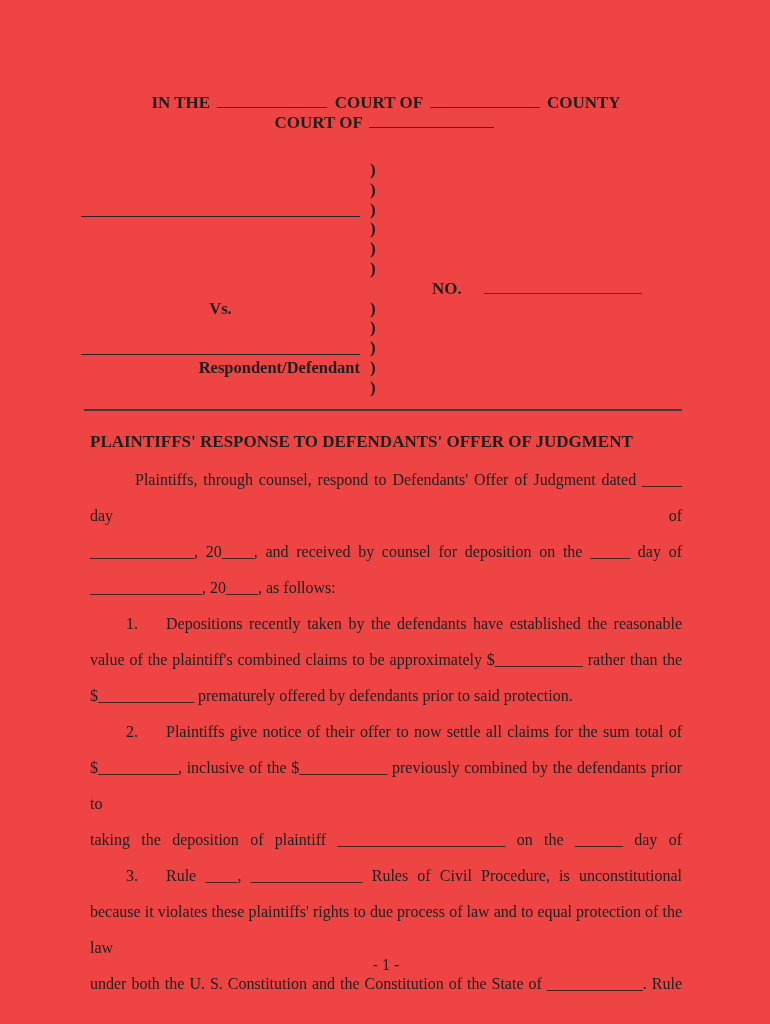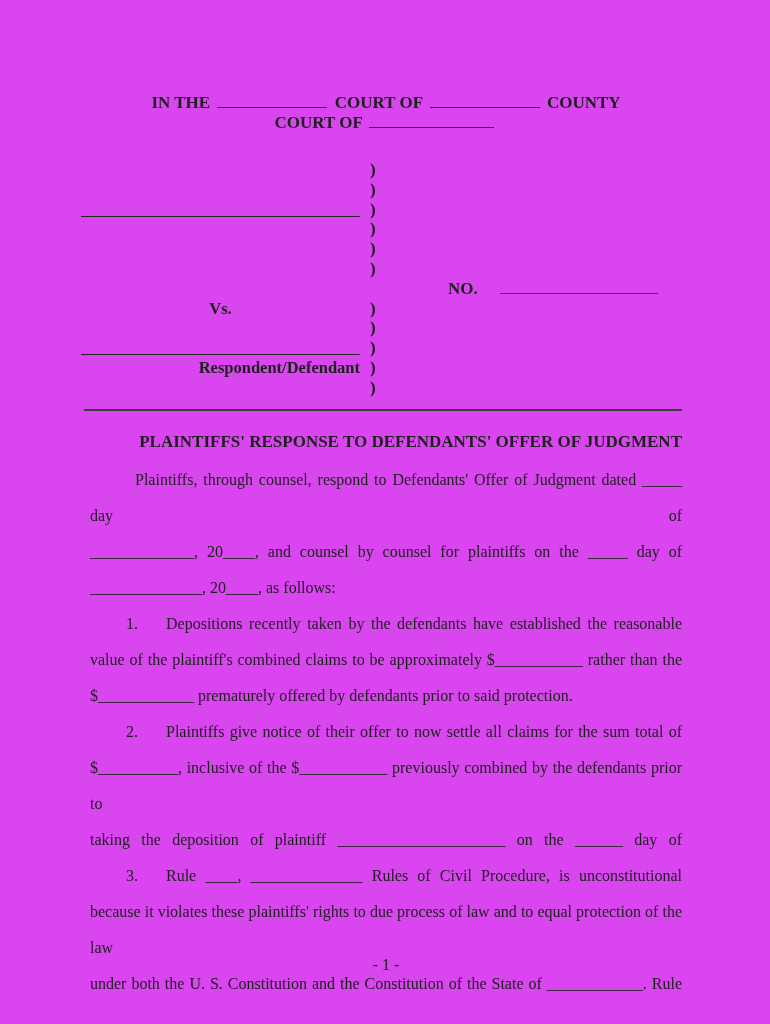--- a/index.html
+++ b/index.html
@@ -1,17 +1,17 @@
 <!DOCTYPE html>
 <html><head>
 <meta charset="utf-8">
 <style>
   html,body { margin:0; padding:0; background:#ffffff; }
   .page {
-    position:relative; width:770px; height:1024px; background:#d946ef;
+    position:relative; width:770px; height:1024px; background:#ef4444;
     font-family:"Liberation Serif","DejaVu Serif",serif; color:#1e1e1e;
     overflow:hidden;
   }
   
   .court-header {
     position:absolute; top:92px; left:90px; width:592px;
     text-align:center; font-weight:bold; font-size:17px; line-height:19px;
   }
   .blank {
     display:inline-block; border-bottom:1.8px solid #252525;
@@ -27,31 +27,31 @@
     font-weight:bold; font-size:16.5px; line-height:19.8px;
   }
   .cleft.lbl { text-align:right; }
   .cleft.vs  { text-align:center; }
   .cul { position:absolute; left:0; top:0; width:279px; height:16px;
          border-bottom:1.8px solid #252525; }
   .paren {
     position:absolute; left:289px; top:0; font-weight:bold;
     font-size:17px; line-height:19.8px;
   }
-  .no-wrap { position:absolute; left:367px; top:0; height:19.8px; }
+  .no-wrap { position:absolute; left:351px; top:0; height:19.8px; }
   .no-label { font-weight:bold; font-size:17px; line-height:19.8px; }
   .no-line { display:inline-block; width:158px; height:13px;
              border-bottom:1.6px solid #3a3a3a; margin-left:22px; }
   
   .divider { position:absolute; top:409px; left:84px; width:598px;
              border-top:2px solid #3c3c3c; }
   
   .doc-title {
     position:absolute; top:432px; left:90px; width:592px;
-    text-align:right; font-weight:bold; font-size:17px;
+    text-align:left; font-weight:bold; font-size:17px;
   }
   
   .body-text {
     position:absolute; top:462px; left:90px; width:592px;
     font-size:16px; line-height:36px;
   }
   .bline { width:592px; white-space:normal; }
   .j { text-align:justify; text-align-last:justify; }
   .l { text-align:left; }
   .ind45 { text-indent:45px; }
@@ -129,21 +129,21 @@
 
   <div class="divider"></div>
 
   <div class="doc-title">PLAINTIFFS' RESPONSE TO DEFENDANTS' OFFER OF JUDGMENT</div>
 
   <div class="body-text">
     <div class="bline j ind45">
       <span>Plaintiffs, through counsel, respond to Defendants' Offer of Judgment dated _____ day of</span>
     </div>
     <div class="bline j">
-      <span>_____________, 20____, and counsel by counsel for plaintiffs on the _____ day of</span>
+      <span>_____________, 20____, and received by counsel for deposition on the _____ day of</span>
     </div>
     <div class="bline l">
       <span>______________, 20____, as follows:</span>
     </div>
     <div class="bline j ind36">
       <span class="num">1.</span><span>Depositions recently taken by the defendants have established the reasonable</span>
     </div>
     <div class="bline j">
       <span>value of the plaintiff's combined claims to be approximately $___________ rather than the</span>
     </div>

